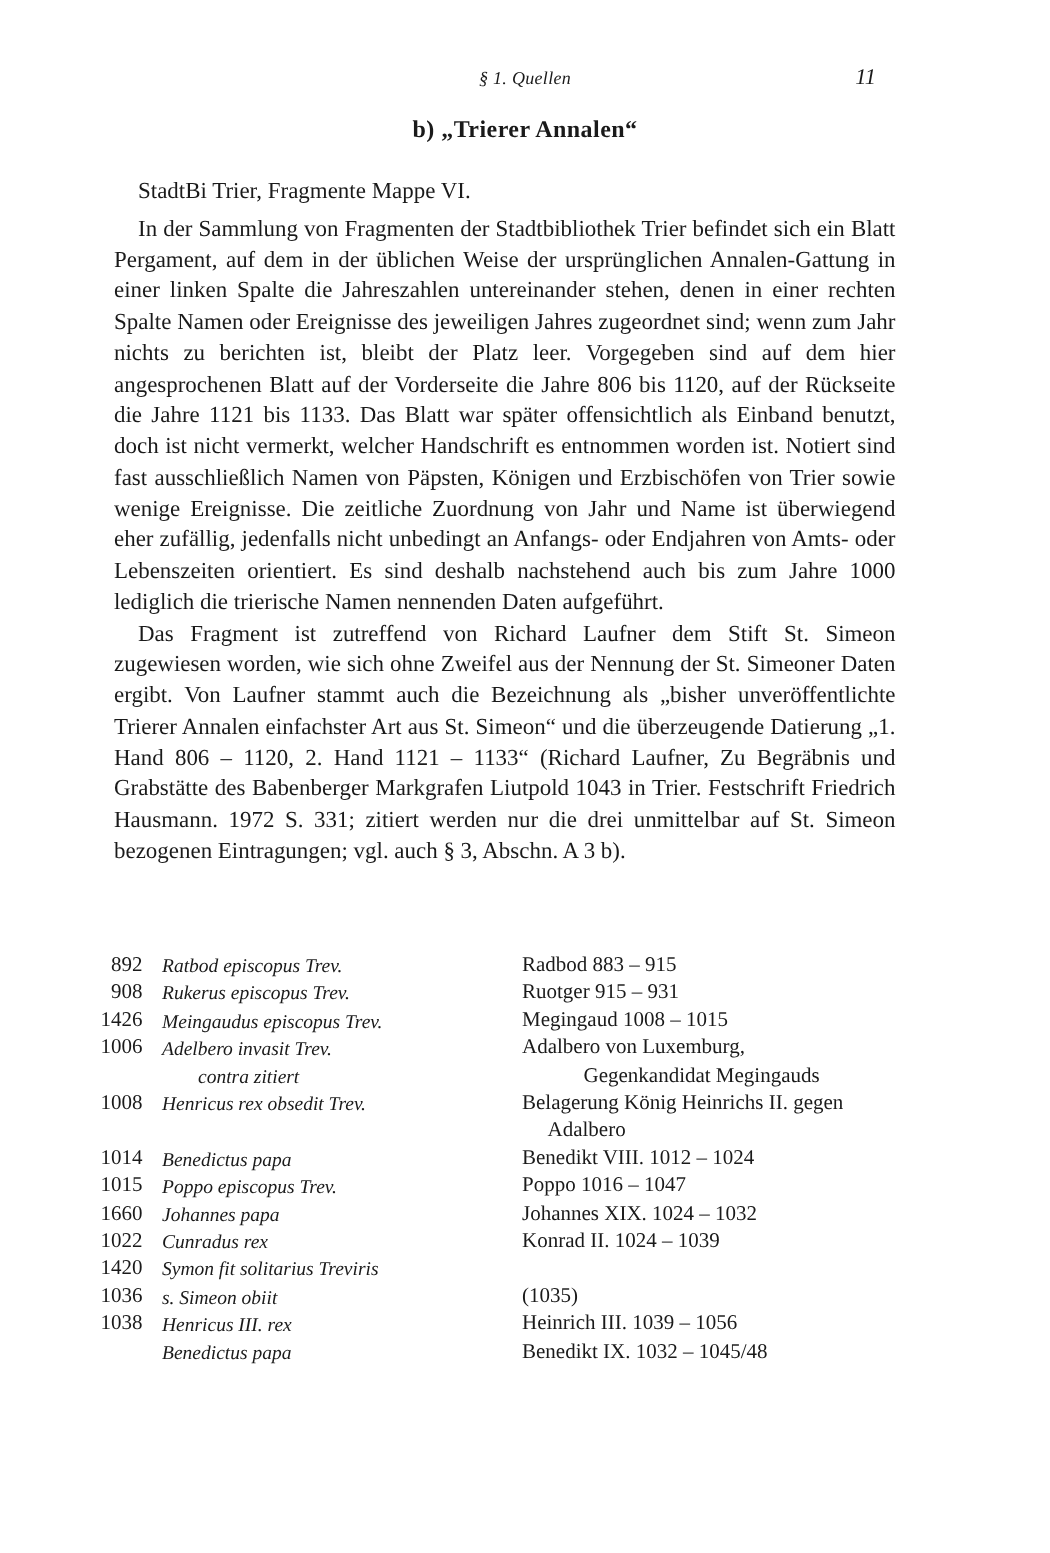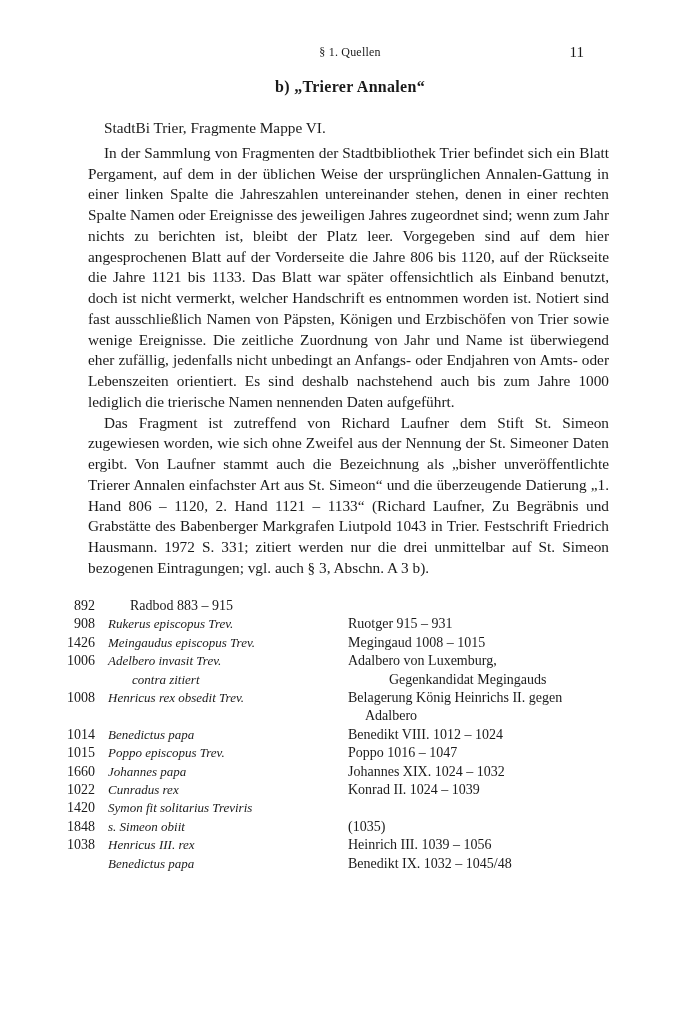--- a/index.html
+++ b/index.html
@@ -1,25 +1,25 @@
 <!DOCTYPE html>
 <html><head>
   <meta charset="utf-8">
   <style>
     html, body { margin: 0; padding: 0; background: #ffffff; }
     body { width: 700px; height: 1035px; position: relative; overflow: hidden; color: #1a1a1a;
       font-family: "Liberation Serif", "DejaVu Serif", serif; }
-    .running-head { position: absolute; top: 44px; left: 0; width: 656px; height: 20px; }
+    .running-head { position: absolute; top: 44px; left: 0; width: 656px; height: 20px; font-style: italic; }
     .rh-title { position: absolute; left: 0; width: 700px; text-align: center; top: 1px; font-size: 12px; letter-spacing: 0.2px; }
     .rh-page { position: absolute; right: 72px; top: 0; font-size: 15px; }
     .section-heading { position: absolute; top: 78px; left: 0; width: 700px; text-align: center; font-size: 16px; letter-spacing: 0.3px; font-weight: bold; }
-    .body-text { position: absolute; top: 118px; left: 88px; width: 521px; font-size: 15.3px; line-height: 20.75px; text-align: justify; hyphens: none; }
+    .body-text { position: absolute; top: 118px; left: 76px; width: 521px; font-size: 15.3px; line-height: 20.75px; text-align: justify; hyphens: none; }
     .body-text p { margin: 0; text-indent: 16px; }
     .body-text p.noindent { margin-bottom: 4px; }
-    .annals { position: absolute; top: 597px; left: 60px; width: 580px; font-size: 14px; line-height: 18.4px; }
+    .annals { position: absolute; top: 635px; left: 60px; width: 580px; font-size: 14px; line-height: 18.4px; }
     .row { display: flex; }
     .yr { width: 35px; text-align: right; flex: none; }
     .latin { width: 205px; padding-left: 13px; font-style: italic; font-size: 13px; flex: none; }
     .latin.cont { padding-left: 37px; }
     .modern { flex: 1; padding-left: 35px; }
     .modern.cont { padding-left: 52px; }
   </style>
 </head>
 <body>
 
@@ -32,20 +32,21 @@
 
 <div class="body-text">
   <p class="noindent">StadtBi Trier, Fragmente Mappe VI.</p>
   <p>In der Sammlung von Fragmenten der Stadtbibliothek Trier befindet sich ein Blatt Pergament, auf dem in der üblichen Weise der ursprünglichen Annalen-Gattung in einer linken Spalte die Jahreszahlen untereinander stehen, denen in einer rechten Spalte Namen oder Ereignisse des jeweiligen Jahres zugeordnet sind; wenn zum Jahr nichts zu berichten ist, bleibt der Platz leer. Vorgegeben sind auf dem hier angesprochenen Blatt auf der Vorderseite die Jahre 806 bis 1120, auf der Rückseite die Jahre 1121 bis 1133. Das Blatt war später offensichtlich als Einband benutzt, doch ist nicht vermerkt, welcher Handschrift es entnommen worden ist. Notiert sind fast ausschließlich Namen von Päpsten, Königen und Erzbischöfen von Trier sowie wenige Ereignisse. Die zeitliche Zuordnung von Jahr und Name ist überwiegend eher zufällig, jedenfalls nicht unbedingt an Anfangs- oder Endjahren von Amts- oder Lebenszeiten orientiert. Es sind deshalb nachstehend auch bis zum Jahre 1000 lediglich die trierische Namen nennenden Daten aufgeführt.</p>
   <p>Das Fragment ist zutreffend von Richard Laufner dem Stift St. Simeon zugewiesen worden, wie sich ohne Zweifel aus der Nennung der St. Simeoner Daten ergibt. Von Laufner stammt auch die Bezeichnung als „bisher unveröffentlichte Trierer Annalen einfachster Art aus St. Simeon“ und die überzeugende Datierung „1. Hand 806 – 1120, 2. Hand 1121 – 1133“ (Richard Laufner, Zu Begräbnis und Grabstätte des Babenberger Markgrafen Liutpold 1043 in Trier. Festschrift Friedrich Hausmann. 1972 S. 331; zitiert werden nur die drei unmittelbar auf St. Simeon bezogenen Eintragungen; vgl. auch § 3, Abschn. A 3 b).</p>
 </div>
 
 <div class="annals">
   <div class="row">
       <span class="yr">892</span>
+      <span class="latin">Ratbod episcopus Trev.</span>
       <span class="modern">Radbod 883 – 915</span>
     </div>
   <div class="row">
       <span class="yr">908</span>
       <span class="latin">Rukerus episcopus Trev.</span>
       <span class="modern">Ruotger 915 – 931</span>
     </div>
   <div class="row">
       <span class="yr">1426</span>
       <span class="latin">Meingaudus episcopus Trev.</span>
@@ -90,21 +91,21 @@
       <span class="yr">1022</span>
       <span class="latin">Cunradus rex</span>
       <span class="modern">Konrad II. 1024 – 1039</span>
     </div>
   <div class="row">
       <span class="yr">1420</span>
       <span class="latin">Symon fit solitarius Treviris</span>
       <span class="modern"></span>
     </div>
   <div class="row">
-      <span class="yr">1848</span>
+      <span class="yr">1036</span>
       <span class="latin">s. Simeon obiit</span>
       <span class="modern">(1035)</span>
     </div>
   <div class="row">
       <span class="yr">1038</span>
       <span class="latin">Henricus III. rex</span>
       <span class="modern">Heinrich III. 1039 – 1056</span>
     </div>
   <div class="row">
       <span class="yr"></span>

